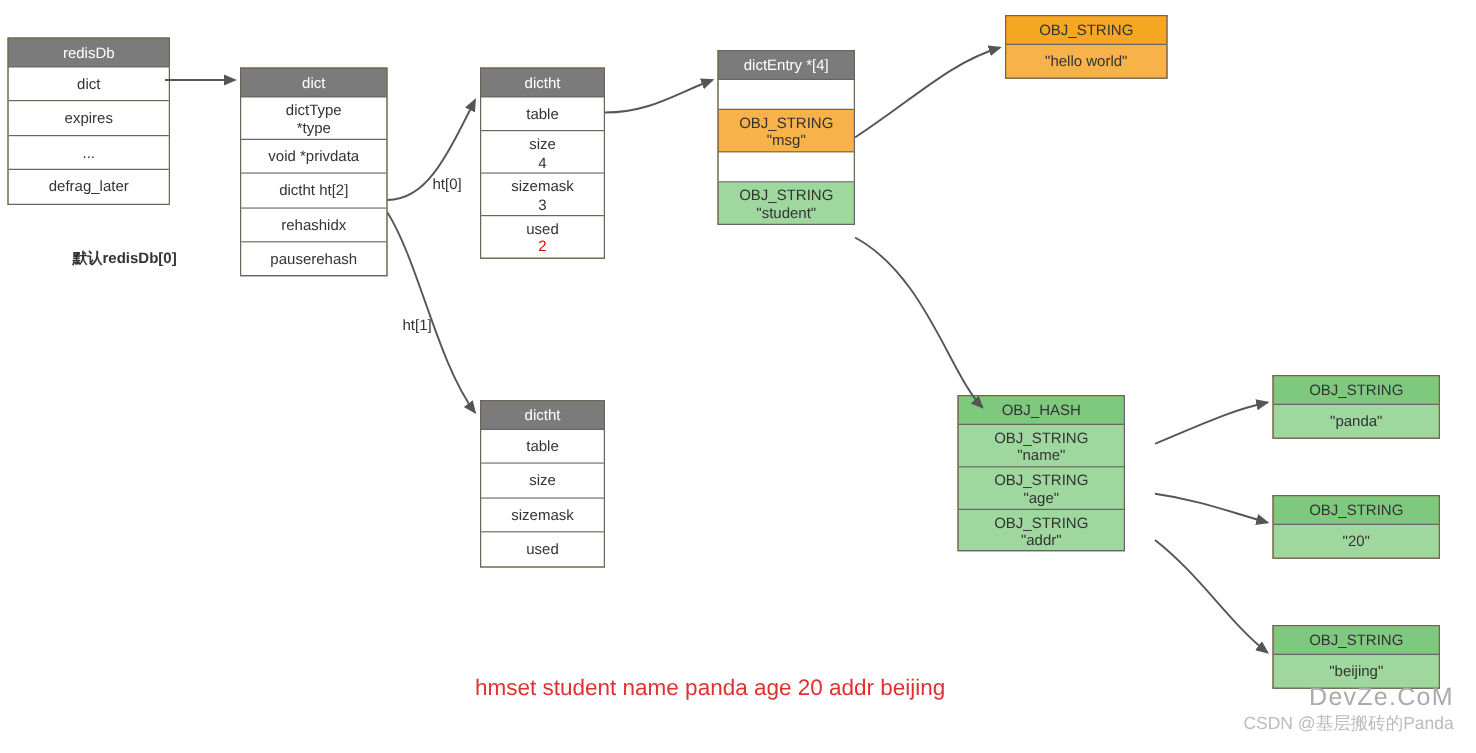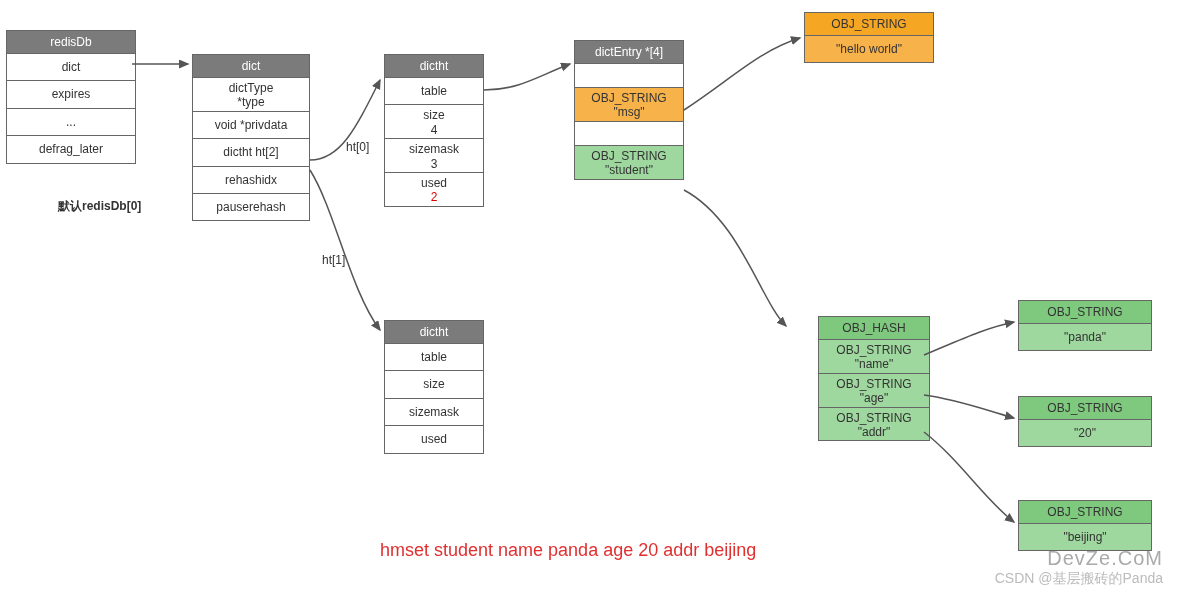--- a/index.html
+++ b/index.html
@@ -136,21 +136,21 @@
   <div class="cell" style="height:24px;"></div>
   <div class="cell split green" style="white-space:pre-line;"><span>OBJ_STRING
 "student"</span></div>
 </div>
 
 <div class="box" style="left:804px; top:12px; width:130px;">
   <div class="header orange-h">OBJ_STRING</div>
   <div class="cell orange">"hello world"</div>
 </div>
 
-<div class="box" style="left:818px; top:316px; width:112px;">
+<div class="box" style="left:766px; top:316px; width:134px;">
   <div class="header green-h">OBJ_HASH</div>
   <div class="cell split green" style="white-space:pre-line;"><span>OBJ_STRING
 "name"</span></div>
   <div class="cell split green" style="white-space:pre-line;"><span>OBJ_STRING
 "age"</span></div>
   <div class="cell split green" style="white-space:pre-line;"><span>OBJ_STRING
 "addr"</span></div>
 </div>
 
 <div class="box" style="left:1018px; top:300px; width:134px;">

